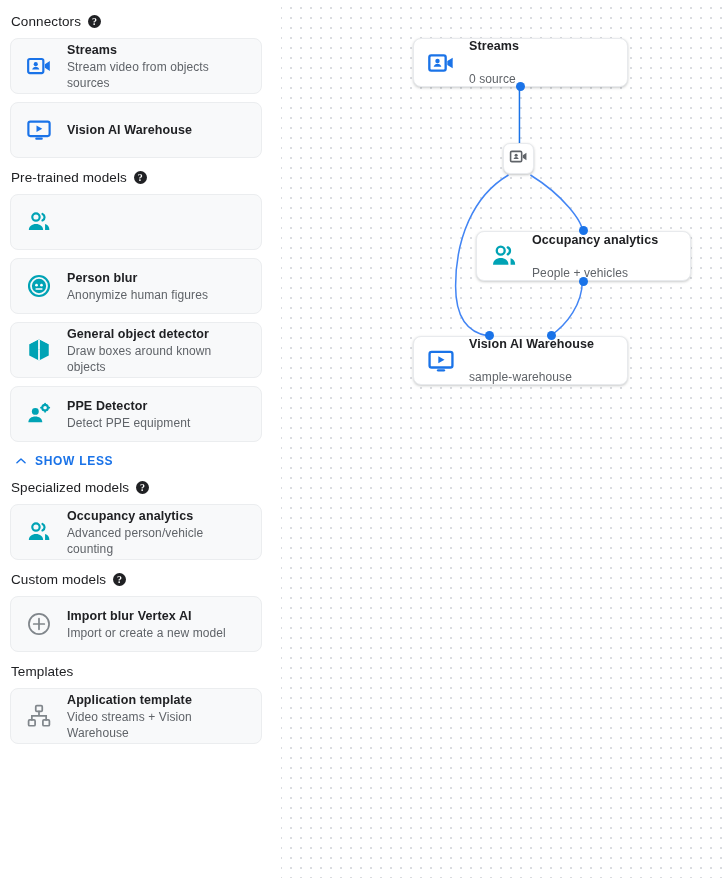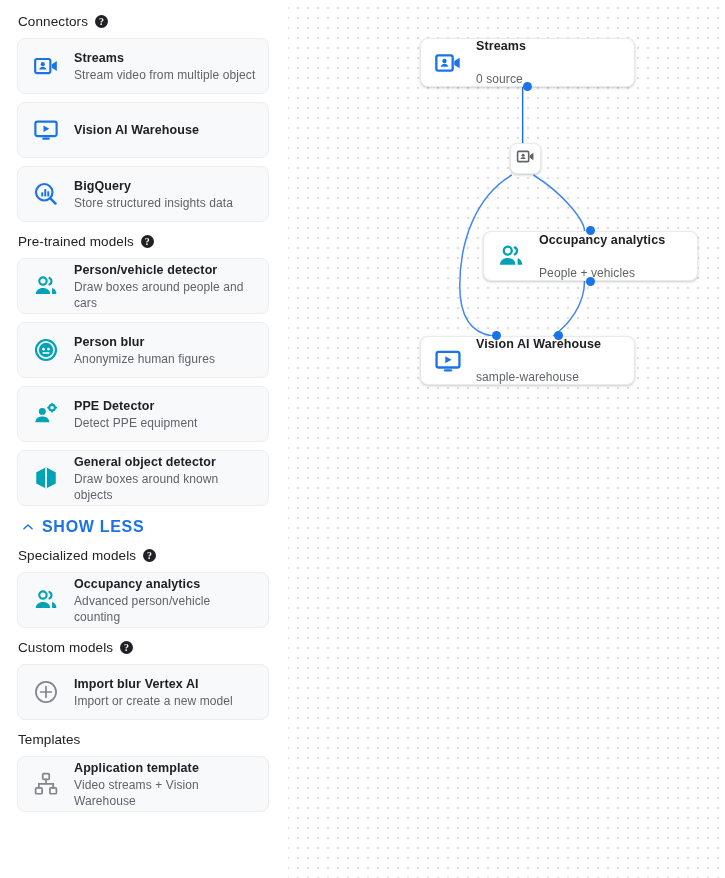--- a/index.html
+++ b/index.html
@@ -2,21 +2,21 @@
 <html><head>
 <meta charset="utf-8">
 <style>
   * { box-sizing: border-box; margin: 0; padding: 0; }
   html, body {
     width: 725px; height: 878px;
     font-family: "Liberation Sans", sans-serif;
     background: #ffffff;
     overflow: hidden;
   }
-  #app { position: relative; width: 725px; height: 734px; display: flex; padding-left: 7px; }
+  #app { position: relative; width: 725px; height: 734px; display: flex; }
 
   
   .sidebar {
     width: 272px; height: 878px;
     background: #ffffff;
     padding: 10px 10px 0 10px;
     overflow: hidden;
     position: relative;
     flex: 0 0 272px;
   }
@@ -48,21 +48,21 @@
     flex: 0 0 28px; width: 28px; height: 28px;
     display: flex; align-items: center; justify-content: center;
     margin-right: 14px;
   }
   .card .txt { display: flex; flex-direction: column; justify-content: center; min-width: 0; }
   .card .t1 { font-size: 12.5px; font-weight: bold; color: #202124; line-height: 16px; letter-spacing: .1px; }
   .card .t2 { font-size: 12px; color: #5f6368; line-height: 16px; margin-top: 1px; letter-spacing: .1px; }
 
   .show-less {
     display: flex; align-items: center; gap: 7px;
-    color: #1a73e8; font-size: 16px; font-weight: bold;
+    color: #1a73e8; font-size: 12px; font-weight: bold;
     letter-spacing: .7px;
     margin: 12px 0 10px 4px;
     cursor: pointer;
   }
   .chev { width: 14px; height: 14px; flex: 0 0 14px; }
 
   
   .canvas {
     position: relative;
     flex: 1 1 auto;
@@ -128,70 +128,51 @@
       <span class="ic">
         <svg width="26" height="26" viewBox="0 0 24 24" fill="none">
           <rect x="2" y="5.5" width="14" height="13" rx="1.6" stroke="#1a73e8" stroke-width="2"></rect>
           <circle cx="9" cy="10.3" r="1.9" fill="#1a73e8"></circle>
           <path d="M5.7 15.3c.5-1.7 1.8-2.6 3.3-2.6s2.8.9 3.3 2.6z" fill="#1a73e8"></path>
           <path d="M17.4 10.3 22 7.4v9.2l-4.6-2.9z" fill="#1a73e8"></path>
         </svg>
       </span>
       <span class="txt">
         <span class="t1">Streams</span>
-        <span class="t2">Stream video from multiple object</span>
+        <span class="t2">Stream video from objects sources</span>
       </span>
     </div>
 
     <div class="card">
       <span class="ic">
         <svg width="26" height="26" viewBox="0 0 24 24" fill="none">
           <rect x="2.2" y="4.2" width="19.6" height="13.4" rx="1.8" stroke="#1a73e8" stroke-width="2"></rect>
           <path d="M9.7 7.9 15 10.9l-5.3 3z" fill="#1a73e8"></path>
           <rect x="8.5" y="19" width="7" height="2" rx="1" fill="#1a73e8"></rect>
         </svg>
       </span>
       <span class="txt">
         <span class="t1">Vision AI Warehouse</span>
       </span>
     </div>
 
-    <div class="card">
-      <span class="ic">
-        <svg width="26" height="26" viewBox="0 0 24 24" fill="none">
-          <circle cx="10.4" cy="10.4" r="7.6" stroke="#1a73e8" stroke-width="2"></circle>
-          <rect x="7.6" y="10.4" width="1.8" height="4" rx=".6" fill="#1a73e8"></rect>
-          <rect x="10.4" y="7.4" width="1.8" height="7" rx=".6" fill="#1a73e8"></rect>
-          <rect x="13.2" y="9.4" width="1.8" height="5" rx=".6" fill="#1a73e8"></rect>
-          <path d="m16.2 16.2 4.6 4.6" stroke="#1a73e8" stroke-width="2.3" stroke-linecap="round"></path>
-        </svg>
-      </span>
-      <span class="txt">
-        <span class="t1">BigQuery</span>
-        <span class="t2">Store structured insights data</span>
-      </span>
-    </div>
 
     <div class="section-header">
       <span>Pre-trained models</span>
       <span class="help-icon">?</span>
     </div>
 
     <div class="card">
       <span class="ic">
         <svg width="26" height="26" viewBox="0 0 24 24" fill="none">
           <circle cx="9.2" cy="7.4" r="3.4" stroke="#00a3b5" stroke-width="2"></circle>
           <path d="M2.6 19.4c0-3.4 2.9-5.6 6.6-5.6s6.6 2.2 6.6 5.6z" fill="#00a3b5"></path>
           <path d="M15.2 4.6a3.3 3.3 0 0 1 0 6" stroke="#00a3b5" stroke-width="2" stroke-linecap="round"></path>
           <path d="M17.6 13.9c2.4.6 4 2.6 4 5.5h-4z" fill="#00a3b5"></path>
         </svg>
-      </span>
-      <span class="txt">
-        <span class="t1">Person/vehicle detector</span>
-        <span class="t2">Draw boxes around people and cars</span>
       </span>
     </div>
 
     <div class="card">
       <span class="ic">
         <svg width="26" height="26" viewBox="0 0 24 24" fill="none">
           <circle cx="12" cy="12" r="9.2" stroke="#00a3b5" stroke-width="2"></circle>
           <circle cx="12" cy="12" r="6.6" fill="#00a3b5"></circle>
           <circle cx="9.7" cy="11.2" r="1.25" fill="#ffffff"></circle>
           <circle cx="14.3" cy="11.2" r="1.25" fill="#ffffff"></circle>
@@ -200,44 +181,44 @@
       </span>
       <span class="txt">
         <span class="t1">Person blur</span>
         <span class="t2">Anonymize human figures</span>
       </span>
     </div>
 
     <div class="card">
       <span class="ic">
         <svg width="26" height="26" viewBox="0 0 24 24" fill="none">
+          <path d="M12 2.3 21 7v10l-9 4.7L3 17V7z" fill="#00a3b5"></path>
+          <path d="M12 2.3 21 7l-9 4.8L3 7z" fill="#00a3b5"></path>
+          <path d="M12 11.8v9.9" stroke="#ffffff" stroke-width="1.6"></path>
+          <path d="M12 2.3 12 11.8" stroke="#ffffff" stroke-width="1.6"></path>
+        </svg>
+      </span>
+      <span class="txt">
+        <span class="t1">General object detector</span>
+        <span class="t2">Draw boxes around known objects</span>
+      </span>
+    </div>
+
+    <div class="card">
+      <span class="ic">
+        <svg width="26" height="26" viewBox="0 0 24 24" fill="none">
           <circle cx="8.6" cy="9.6" r="3.2" fill="#00a3b5"></circle>
           <path d="M2.2 19.6c0-3.2 2.9-5.2 6.4-5.2s6.4 2 6.4 5.2z" fill="#00a3b5"></path>
           <circle cx="17.6" cy="6.2" r="2.6" stroke="#00a3b5" stroke-width="1.9"></circle>
           <path d="M17.6 2.4v1.3M17.6 8.7V10M13.8 6.2h1.2M20.2 6.2h1.3" stroke="#00a3b5" stroke-width="1.6" stroke-linecap="round"></path>
         </svg>
       </span>
       <span class="txt">
         <span class="t1">PPE Detector</span>
         <span class="t2">Detect PPE equipment</span>
-      </span>
-    </div>
-
-    <div class="card">
-      <span class="ic">
-        <svg width="26" height="26" viewBox="0 0 24 24" fill="none">
-          <path d="M12 2.3 21 7v10l-9 4.7L3 17V7z" fill="#00a3b5"></path>
-          <path d="M12 2.3 21 7l-9 4.8L3 7z" fill="#00a3b5"></path>
-          <path d="M12 11.8v9.9" stroke="#ffffff" stroke-width="1.6"></path>
-          <path d="M12 2.3 12 11.8" stroke="#ffffff" stroke-width="1.6"></path>
-        </svg>
-      </span>
-      <span class="txt">
-        <span class="t1">General object detector</span>
-        <span class="t2">Draw boxes around known objects</span>
       </span>
     </div>
 
     <div class="show-less">
       <span class="chev">
         <svg width="14" height="14" viewBox="0 0 24 24" fill="none">
           <path d="M5 15.2 12 8.4l7 6.8" stroke="#1a73e8" stroke-width="2.4" stroke-linecap="round" stroke-linejoin="round"></path>
         </svg>
       </span>
       <span>SHOW LESS</span>

